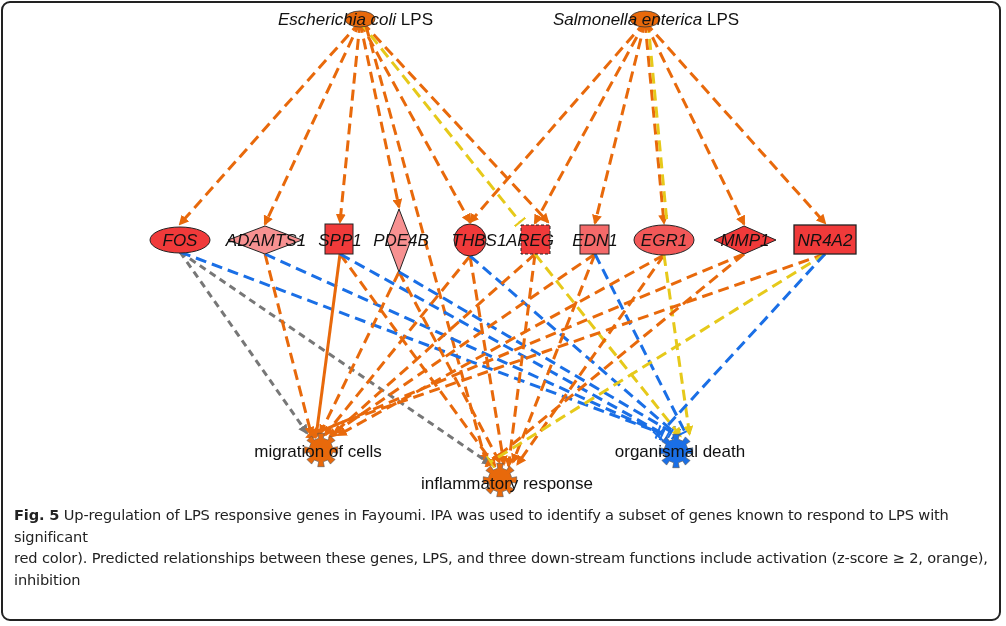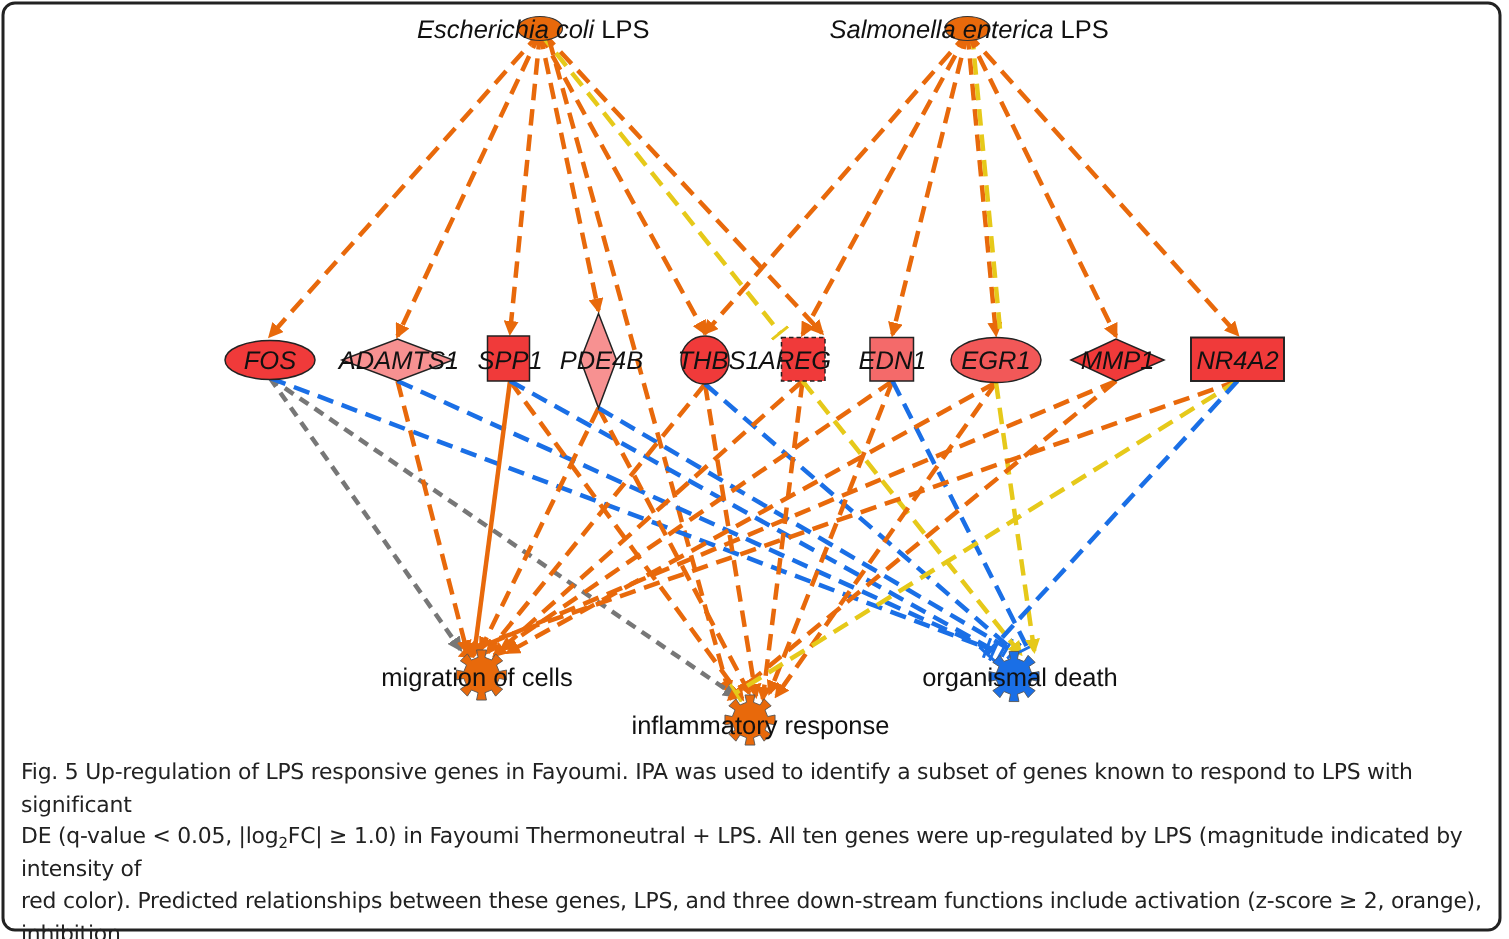--- a/index.html
+++ b/index.html
@@ -1,20 +1,20 @@
 <!DOCTYPE html>
 <html><head>
 <meta charset="utf-8">
 <style>
   html, body { margin:0; padding:0; background:#fff; }
   body { width:1006px; height:626px; position:relative; overflow:hidden; font-family:"Liberation Sans", sans-serif; }
   #frame { position:absolute; left:1px; top:1px; width:1000px; height:620px; border:2px solid #222; border-radius:9px; background:#fff; box-sizing:border-box; }
   #diagram { position:absolute; left:0; top:0; width:1006px; height:500px; }
   #caption { position:absolute; left:14px; top:504px; width:975px; font-family:"DejaVu Sans", sans-serif; font-size:14.6px; line-height:21.5px; color:#222; letter-spacing:-0.15px; }
-  #caption b { font-weight:normal; }
+  #caption b { font-weight:bold; }
   #caption sub { font-size:10px; line-height:0; vertical-align:-3px; }
   .nlabel { font-family:"Liberation Sans", sans-serif; font-size:17px; fill:#111; }
   .ital { font-style:italic; }
   .flabel { font-family:"Liberation Sans", sans-serif; font-size:17px; fill:#111; }
 </style>
 </head>
 <body>
 
 <div id="frame"></div>
 
@@ -152,16 +152,15 @@
       <g class="gear">
           <path d="M692.7,447.7 L692.7,454.3 L687.8,453.3 L686.0,457.7 L690.1,460.4 L685.4,465.1 L682.7,461.0 L678.3,462.8 L679.3,467.7 L672.7,467.7 L673.7,462.8 L669.3,461.0 L666.6,465.1 L661.9,460.4 L666.0,457.7 L664.2,453.3 L659.3,454.3 L659.3,447.7 L664.2,448.7 L666.0,444.3 L661.9,441.6 L666.6,436.9 L669.3,441.0 L673.7,439.2 L672.7,434.3 L679.3,434.3 L678.3,439.2 L682.7,441.0 L685.4,436.9 L690.1,441.6 L686.0,444.3 L687.8,448.7 Z" fill="#1a6fe6" stroke="#555" stroke-width="0.6"></path>
         </g>
       <text class="flabel" x="680" y="457" text-anchor="middle">organismal death</text>
     </g>
   </g>
 </svg>
 
 <div id="caption">
   <div><b>Fig. 5</b><span> Up-regulation of LPS responsive genes in Fayoumi. IPA was used to identify a subset of genes known to respond to LPS with significant</span></div>
-  <div><span>DE (q-value &lt; 0.05, |log</span><sub>2</sub><span>FC| ≥ 1.0) in Fayoumi Thermoneutral + LPS. All ten genes were up-regulated by LPS (magnitude indicated by intensity of</span></div>
   <div>red color). Predicted relationships between these genes, LPS, and three down-stream functions include activation (z-score ≥ 2, orange), inhibition</div>
 
 </div>
 
 </body></html>

